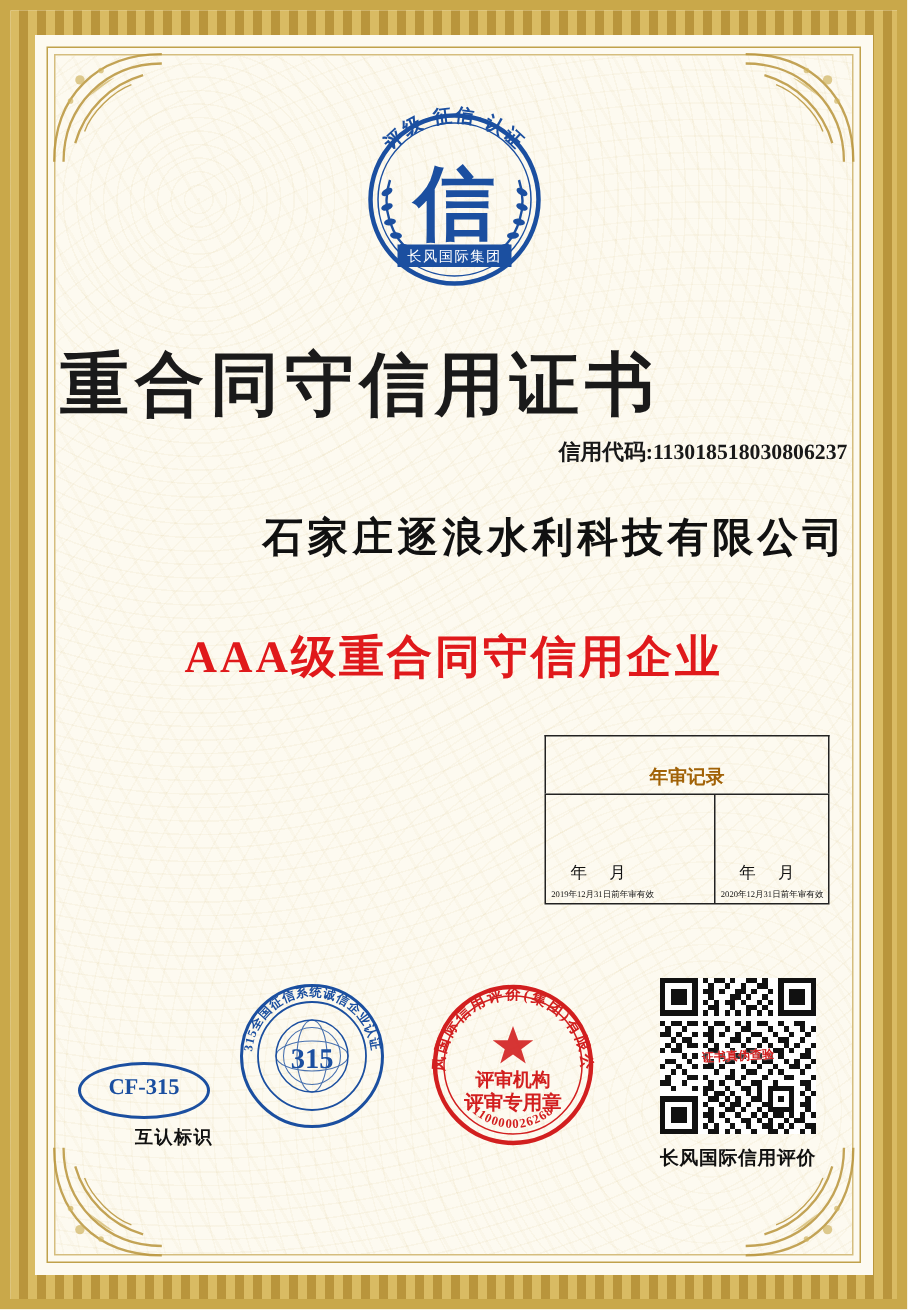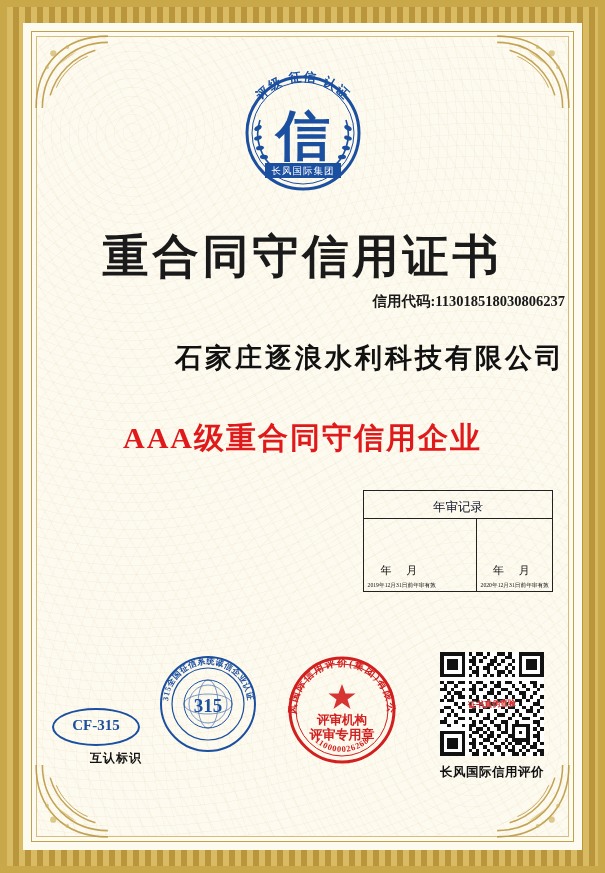--- a/index.html
+++ b/index.html
@@ -89,21 +89,21 @@
     transform: translateX(-50%);
     width: 150px; height: 150px;
   }
   .emblem { width: 150px; height: 150px; display:block; }
 
   
   .title {
     position: absolute;
     top: 186px;
     left: 0; right: 0;
-    text-align: center;
+    text-align: left;
     font-family: "Liberation Serif", serif;
     font-weight: bold;
     font-size: 46px;
     letter-spacing: 4px;
     color: #1a1a1a;
     white-space: nowrap;
   }
   .code-line {
     position: absolute;
     top: 252px;
@@ -154,25 +154,25 @@
   
   .review {
     position: absolute;
     right: 12px;
     top: 450px;
     width: 190px;
   }
   .review-title {
     text-align: center;
     font-size: 12.5px;
-    font-weight: normal;
-    color: #0f172a;
+    font-weight: bold;
+    color: #a16207;
     border: 1px solid #222;
     border-bottom: none;
-    padding: 8px 0 2px;
+    padding: 19px 0 2px;
     background: transparent;
   }
   .review-body {
     display: flex;
     border: 1px solid #222;
     height: 72px;
     gap: 36px;
   }
   .review-cell {
     flex: 1;

